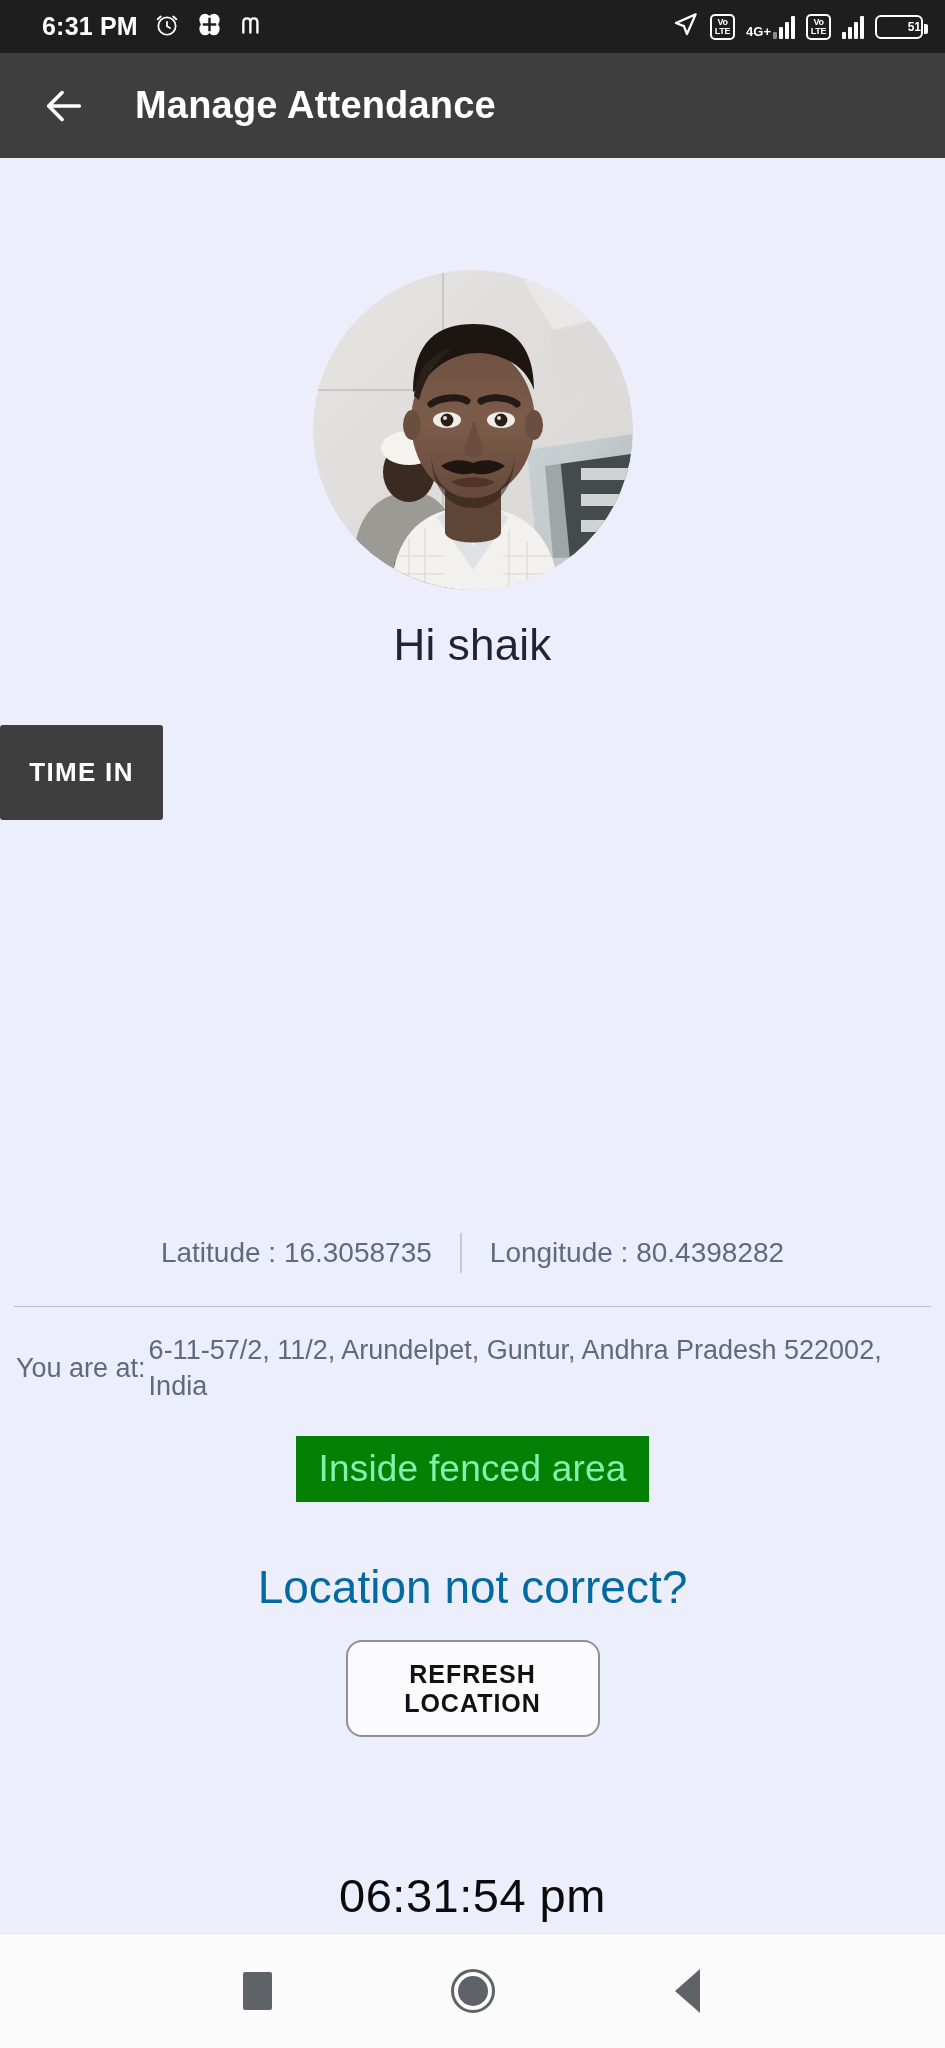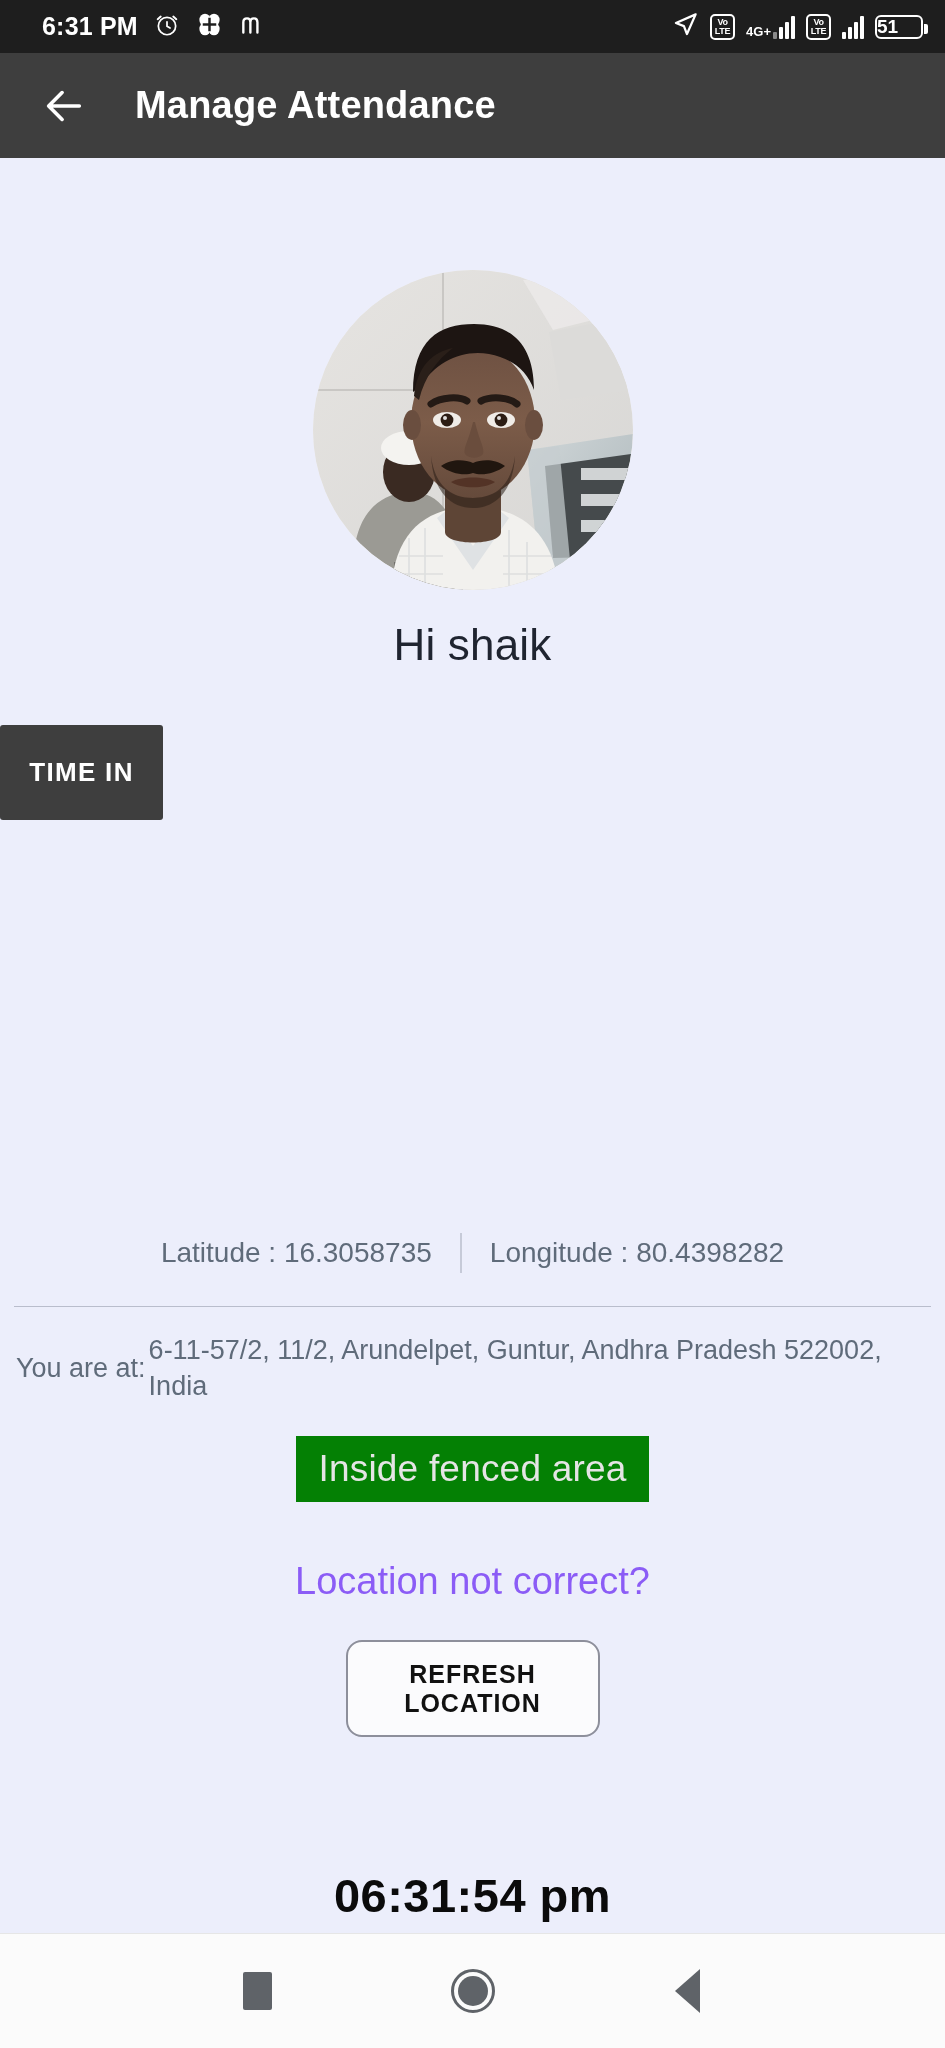--- a/index.html
+++ b/index.html
@@ -100,23 +100,23 @@
   .bars i:nth-child(3) { height: 17px; }
   .bars i:nth-child(4) { height: 23px; }
   .bars.dim i:nth-child(1) { background: #8a8a8a; }
   .battery {
     width: 48px; height: 24px;
     border: 2px solid #ffffff;
     border-radius: 6px;
     box-sizing: border-box;
     display: flex;
     align-items: center;
-    justify-content: flex-start;
+    justify-content: flex-end;
     color: #ffffff;
-    font-size: 19px;
+    font-size: 12px;
     font-weight: bold;
     position: relative;
   }
   .battery::after {
     content: "";
     position: absolute;
     right: -7px;
     top: 7px;
     width: 4px; height: 10px;
     background: #ffffff;
@@ -266,34 +266,34 @@
 
   .fence-wrap {
     position: absolute;
     top: 1278px;
     left: 0; right: 0;
     display: flex;
     justify-content: center;
   }
   .fence-badge {
     background: #048004;
-    color: #e5e5e5;
+    color: #86efac;
     font-size: 37px;
     padding: 12px 22px;
     white-space: nowrap;
     letter-spacing: 0.2px;
   }
 
   .loc-question {
     position: absolute;
     top: 1402px;
     left: 0; right: 0;
     text-align: center;
-    font-size: 38px;
-    color: #8b5cf6;
+    font-size: 46px;
+    color: #0369a1;
   }
 
   .refresh-wrap {
     position: absolute;
     top: 1482px;
     left: 0; right: 0;
     display: flex;
     justify-content: center;
   }
   .refresh-btn {
@@ -312,21 +312,21 @@
     cursor: pointer;
     font-family: "Liberation Sans", sans-serif;
   }
 
   .live-clock {
     position: absolute;
     top: 1710px;
     left: 0; right: 0;
     text-align: center;
     font-size: 47px;
-    font-weight: bold;
+    font-weight: normal;
     color: #0b0b0b;
     letter-spacing: 0.5px;
   }
 
   
   .nav-bar {
     position: absolute;
     bottom: 0; left: 0;
     width: 945px;
     height: 115px;

